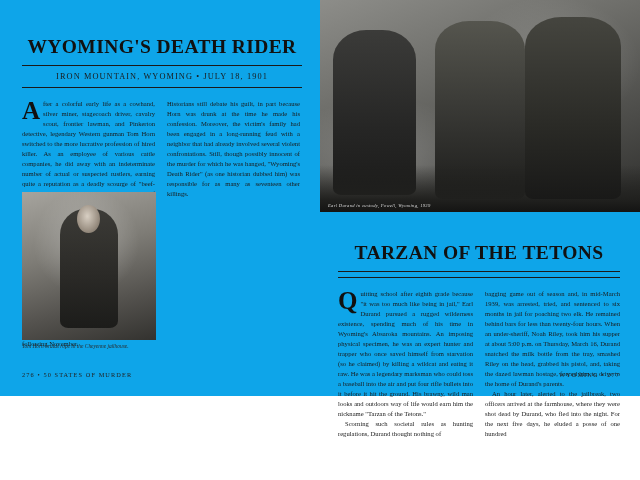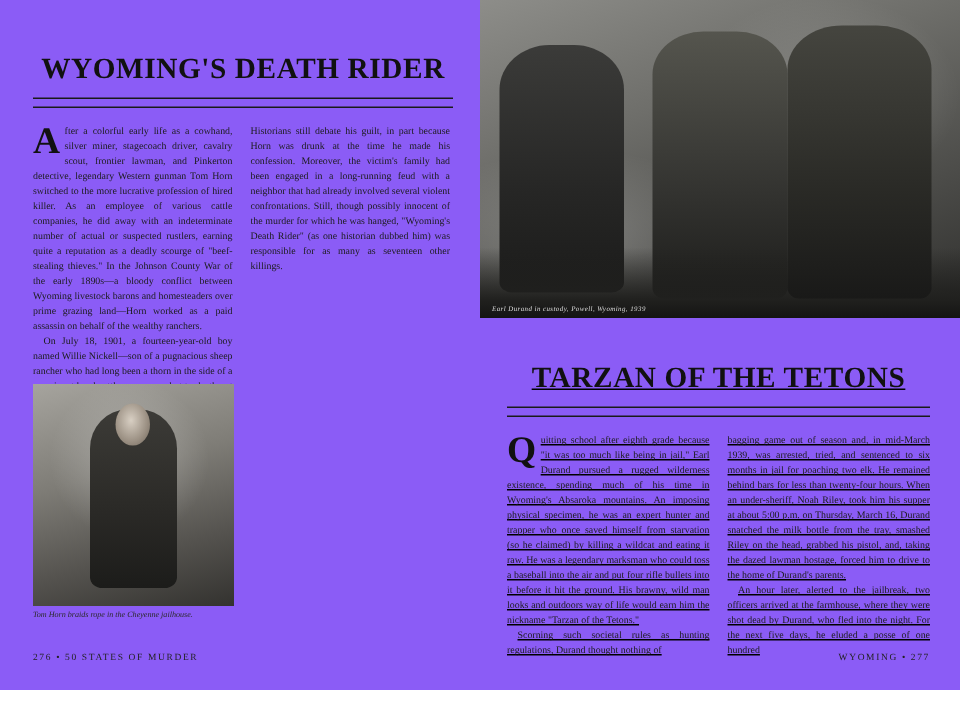--- a/index.html
+++ b/index.html
@@ -15,30 +15,29 @@
   }
   .spread {
     position: relative;
     width: 640px;
     height: 480px;
     display: flex;
   }
   .page {
     position: relative;
     width: 320px;
-    height: 460px;
+    height: 396px;
     box-sizing: border-box;
-    background: #8b5cf6;
+    background: #0ea5e9;
   }
   .page-left {
     padding: 22px 18px 0 22px;
   }
   .page-right {
     padding: 0;
-    text-decoration: underline;
   }
 
   
   .title-block {
     margin-top: 14px;
   }
   h1.story-title {
     font-family: "Liberation Serif", serif;
     font-size: 19.5px;
     font-weight: bold;
@@ -241,20 +240,21 @@
 </head>
 <body>
 
 <div class="spread">
 
   <div class="page page-left">
 
     <div class="title-block">
       <h1 class="story-title">Wyoming's Death Rider</h1>
       <hr class="rule-top">
+      <p class="subtitle">Iron Mountain, Wyoming • July 18, 1901</p>
       <hr class="rule-bottom">
     </div>
 
     <div class="cols">
       <div class="col">
         <p class="first"><span class="dropcap">A</span><span>fter a colorful early life as a cowhand, silver miner, stagecoach driver, cavalry scout, frontier lawman, and Pinkerton detective, legendary Western gunman Tom Horn switched to the more lucrative profession of hired killer. As an employee of various cattle companies, he did away with an indeterminate number of actual or suspected rustlers, earning quite a reputation as a deadly scourge of "beef-stealing thieves." In the Johnson County War of the early 1890s—a bloody conflict between Wyoming livestock barons and homesteaders over prime grazing land—Horn worked as a paid assassin on behalf of the wealthy ranchers.</span></p>
         <p>On July 18, 1901, a fourteen-year-old boy named Willie Nickell—son of a pugnacious sheep rancher who had long been a thorn in the side of a prominent local cattleman—was shot to death not far from his home. Questioned as a suspect, Horn, a prized employee of the cattleman, boasted that he had killed the boy with his Winchester rifle from about three hundred yards away—"the best shot I ever made." He was tried in October of that year, found guilty, and hanged in Cheyenne the following November.</p>
       </div>
       <div class="col">
         <p class="first">Historians still debate his guilt, in part because Horn was drunk at the time he made his confession. Moreover, the victim's family had been engaged in a long-running feud with a neighbor that had already involved several violent confrontations. Still, though possibly innocent of the murder for which he was hanged, "Wyoming's Death Rider" (as one historian dubbed him) was responsible for as many as seventeen other killings.</p>

